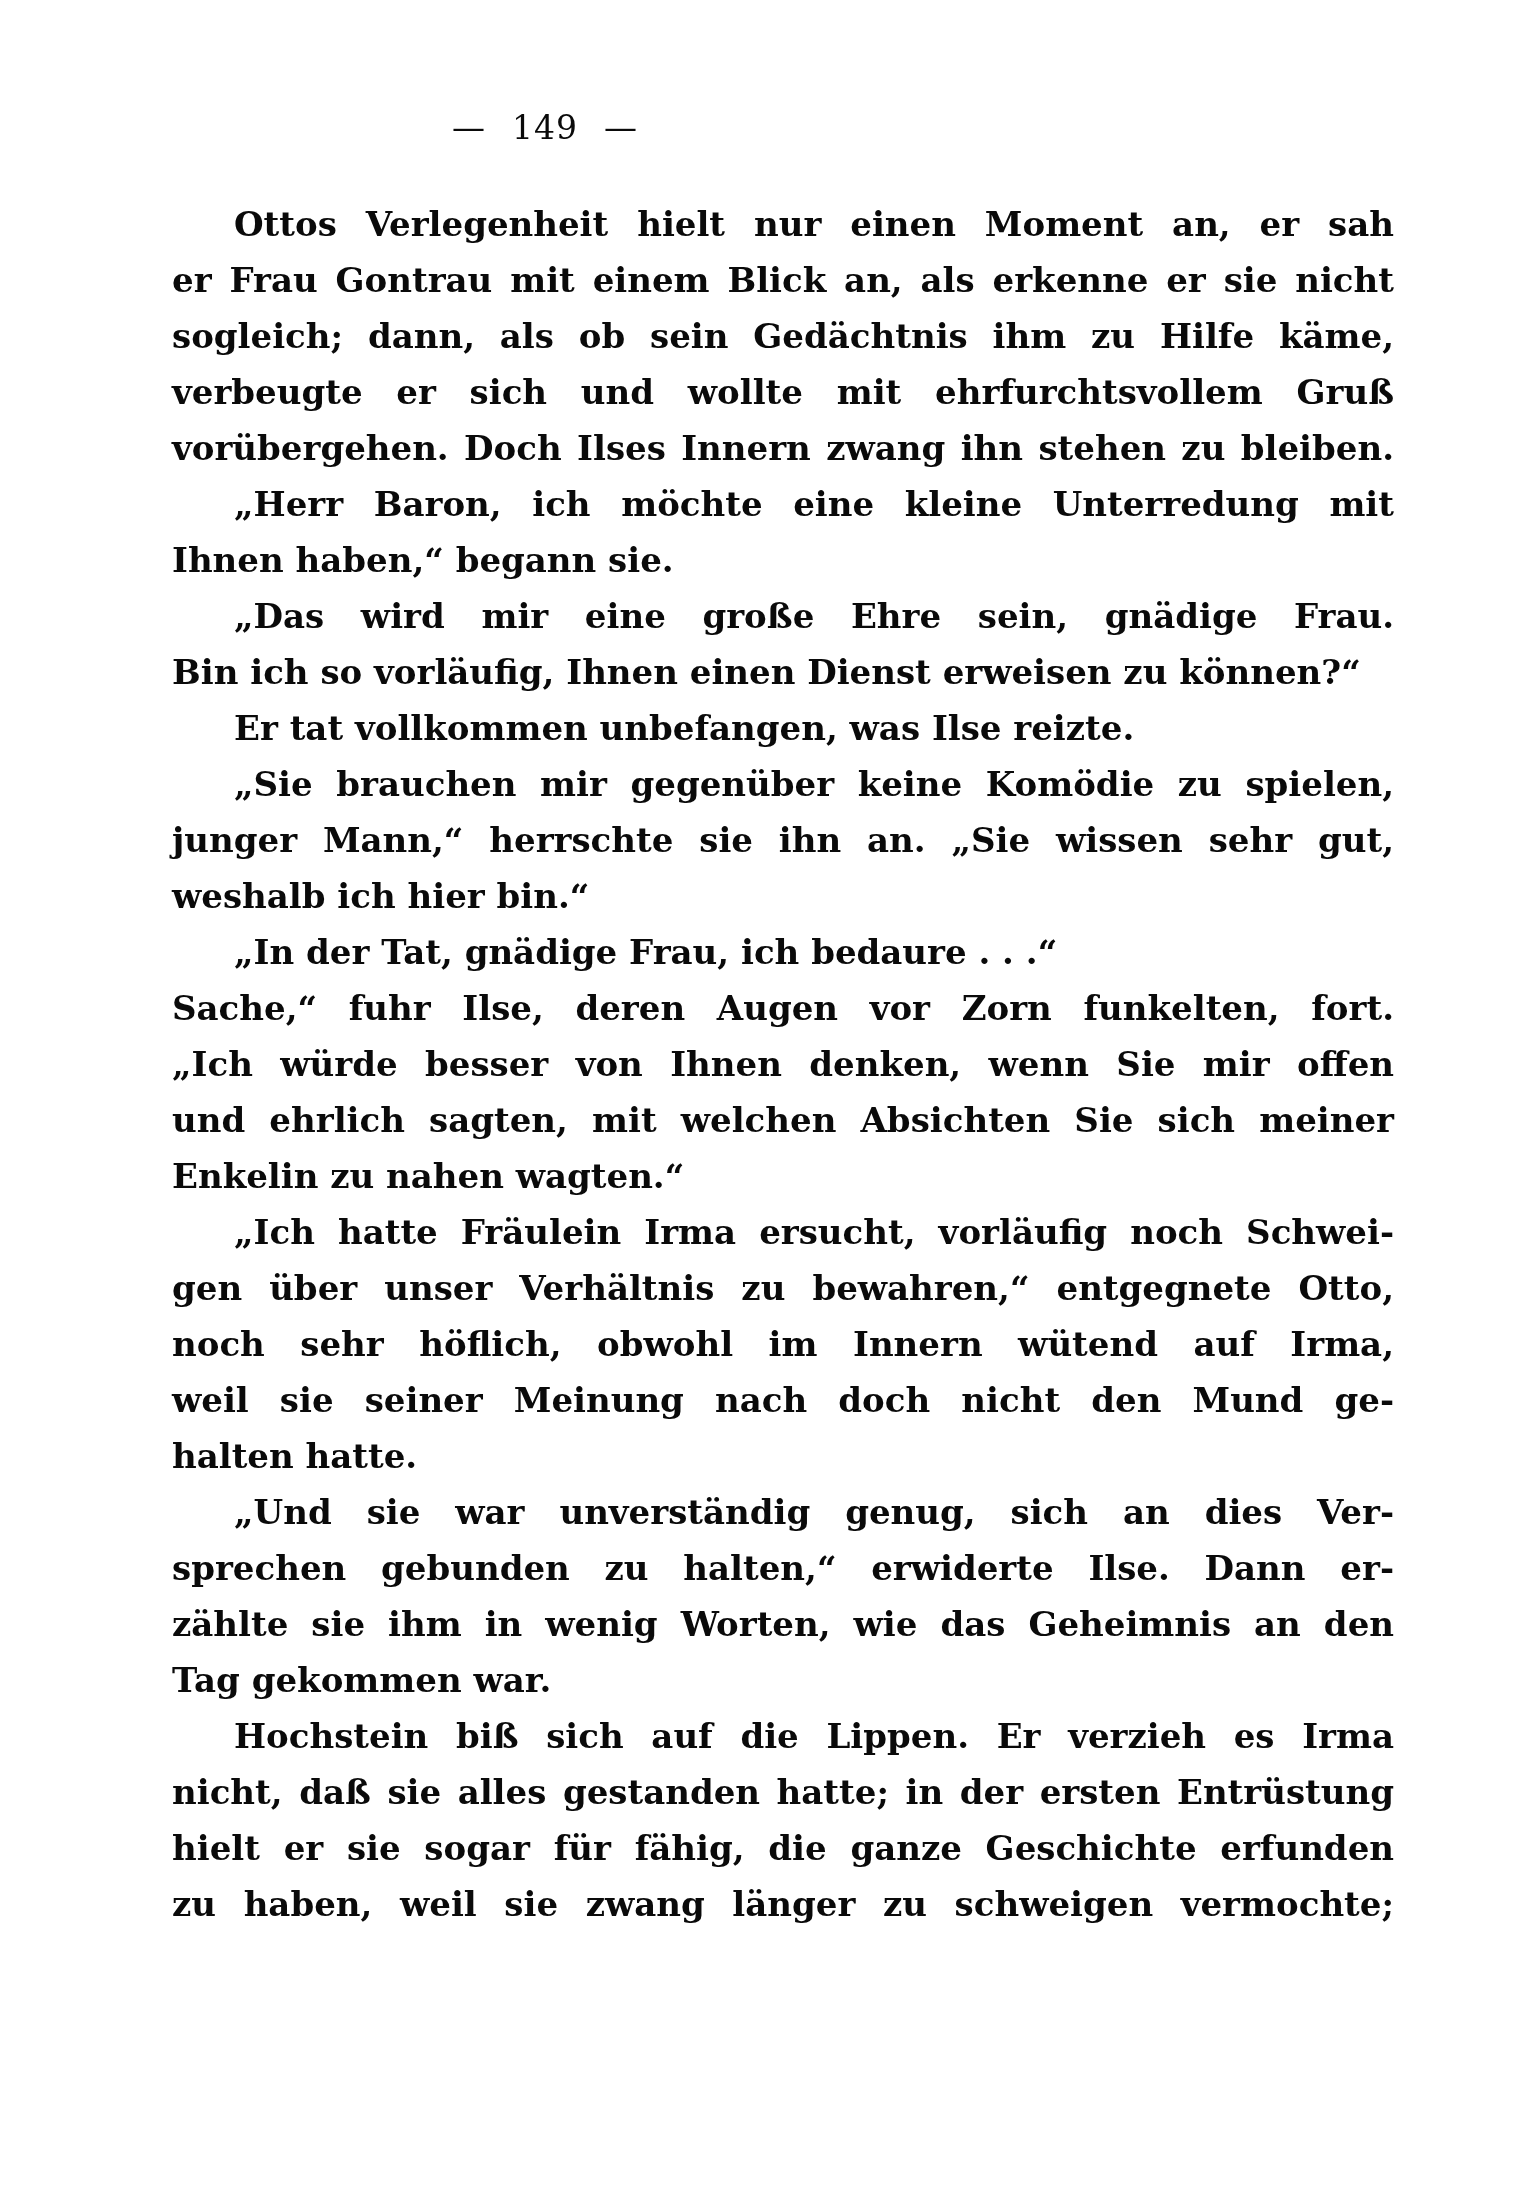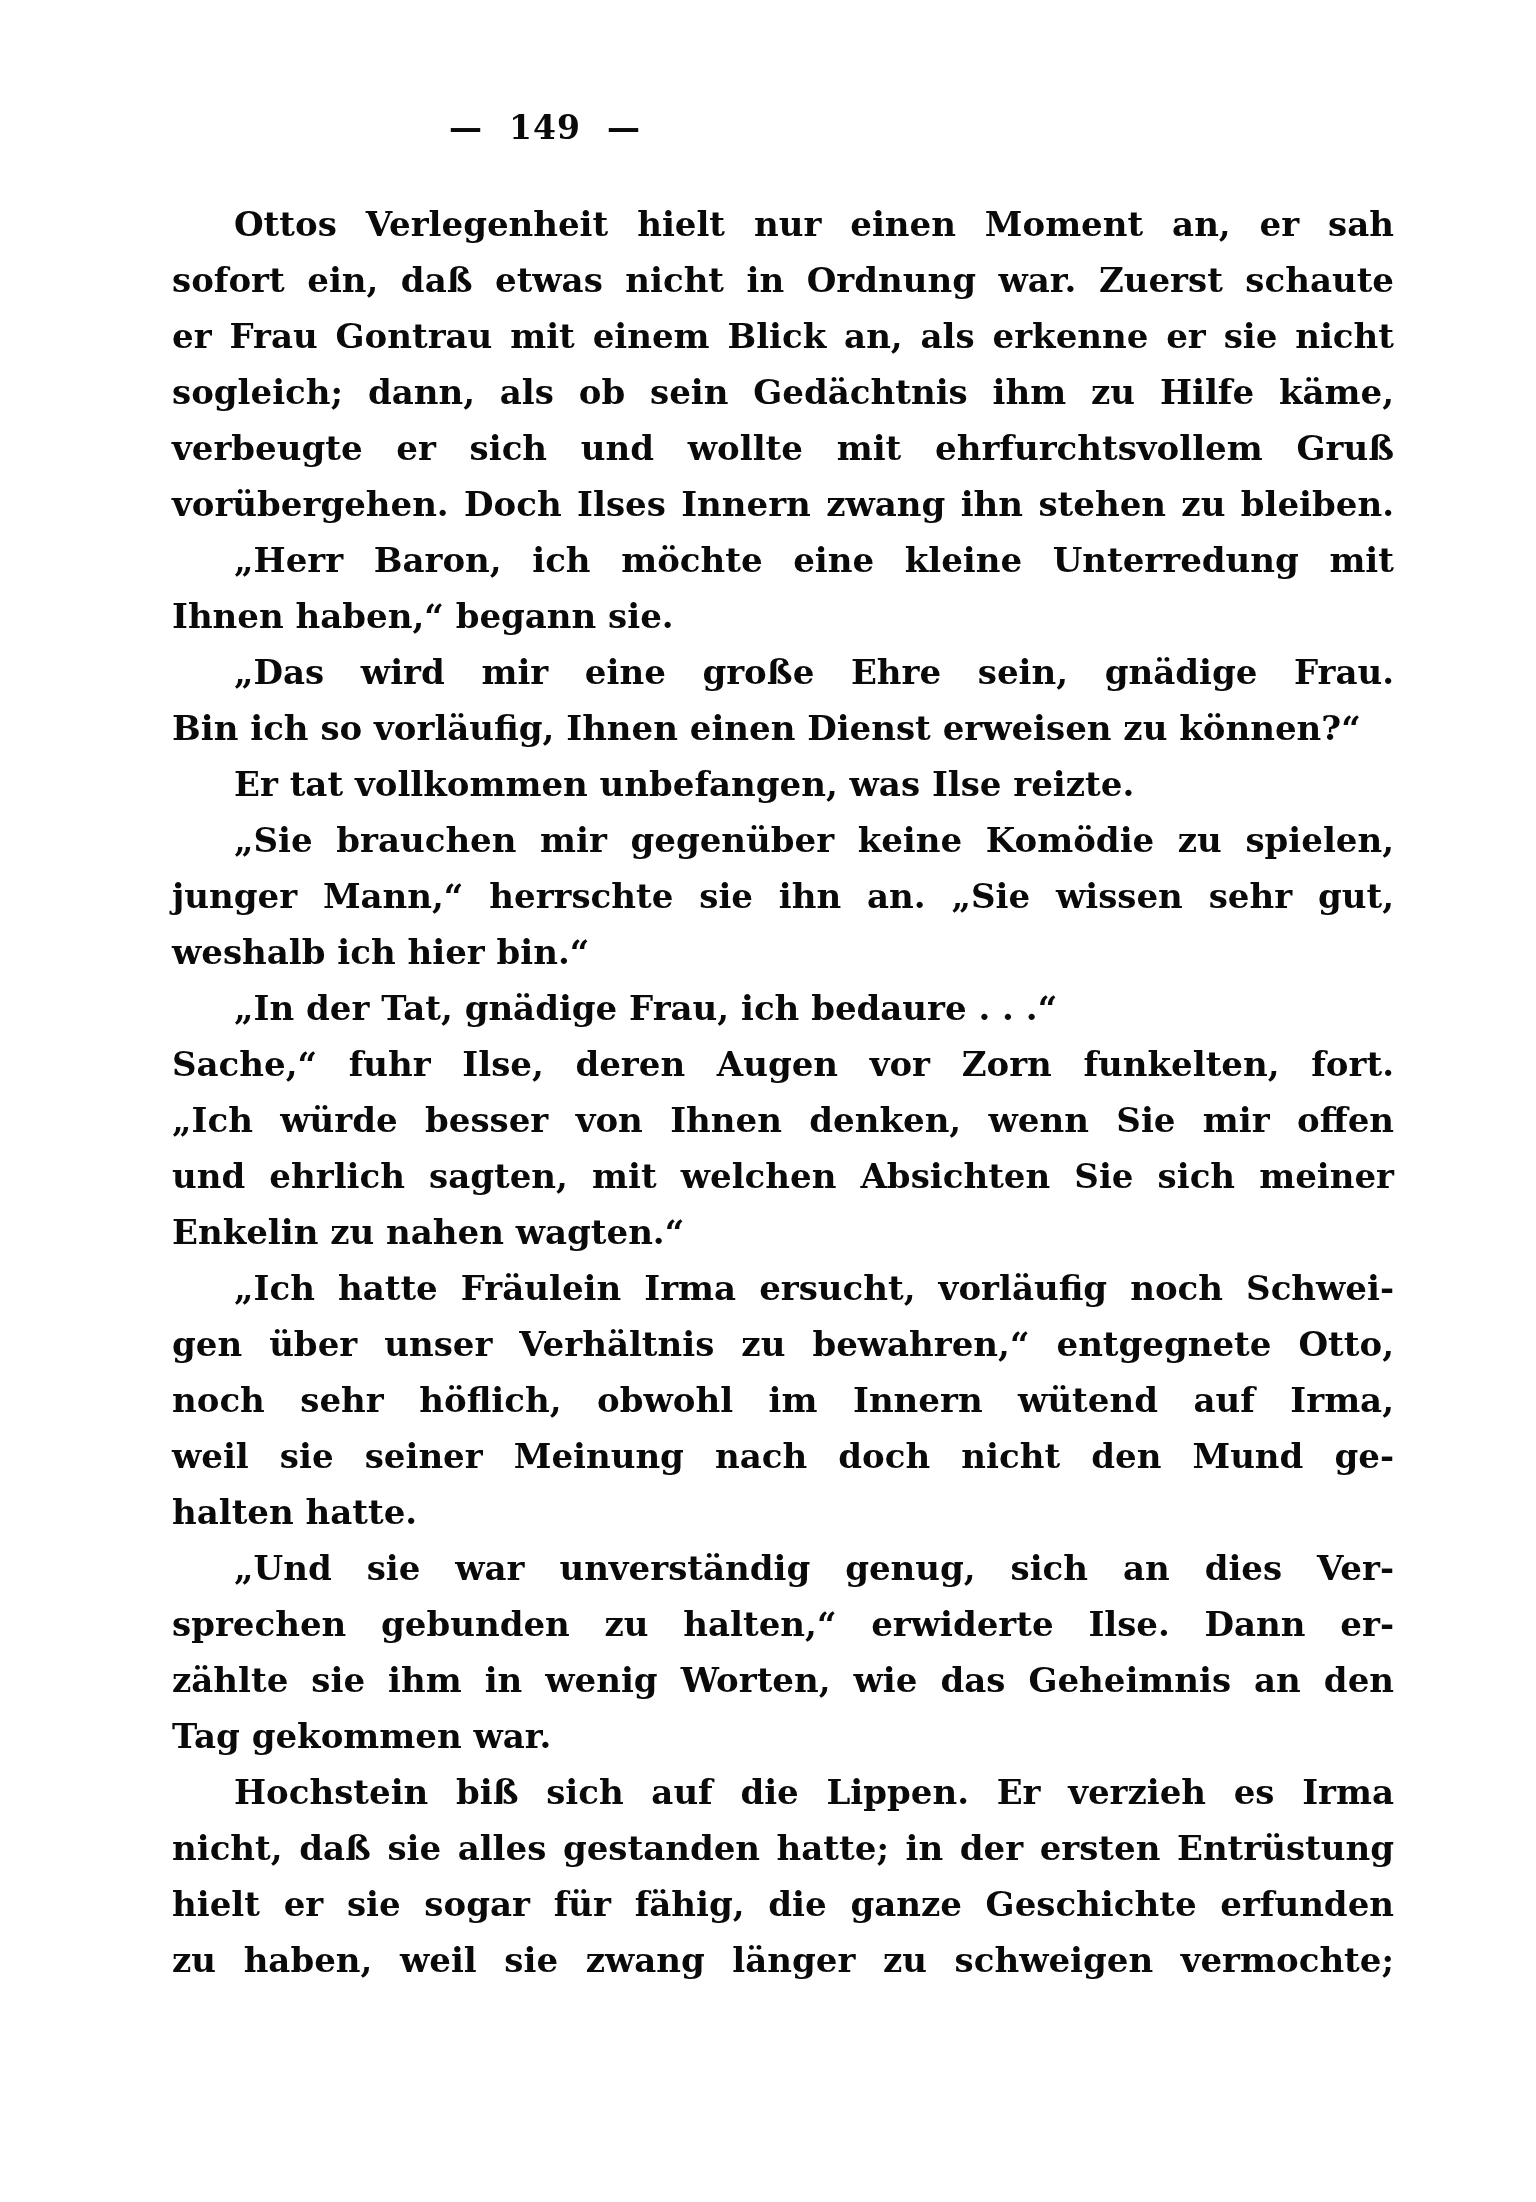--- a/index.html
+++ b/index.html
@@ -17,21 +17,21 @@
     color: #0a0a0a;
     overflow: hidden;
   }
   .page-header {
     position: absolute;
     top: 108px;
     left: 170px;
     width: 750px;
     text-align: center;
     font-size: 33px;
-    font-weight: 700;
+    font-weight: 400;
     letter-spacing: 1px;
     white-space: nowrap;
   }
   .hdr-num {
     margin: 0 26px;
   }
   .text-block {
     position: absolute;
     top: 196px;
     left: 172px;
@@ -55,21 +55,20 @@
 </style>
 </head>
 <body>
 
 <div class="page">
   <div class="page-header">
     <span class="hdr-dash">—</span><span class="hdr-num">149</span><span class="hdr-dash">—</span>
   </div>
   <div class="text-block" id="text-block">
       <div class="line j ind">Ottos Verlegenheit hielt nur einen Moment an, er sah</div>
-      <div class="line j">sofort ein, daß etwas nicht in Ordnung war. Zuerst schaute</div>
       <div class="line j">er Frau Gontrau mit einem Blick an, als erkenne er sie nicht</div>
       <div class="line j">sogleich; dann, als ob sein Gedächtnis ihm zu Hilfe käme,</div>
       <div class="line j">verbeugte er sich und wollte mit ehrfurchtsvollem Gruß</div>
       <div class="line j">vorübergehen. Doch Ilses Innern zwang ihn stehen zu bleiben.</div>
       <div class="line j ind">„Herr Baron, ich möchte eine kleine Unterredung mit</div>
       <div class="line">Ihnen haben,“ begann sie.</div>
       <div class="line j ind">„Das wird mir eine große Ehre sein, gnädige Frau.</div>
       <div class="line">Bin ich so vorläufig, Ihnen einen Dienst erweisen zu können?“</div>
       <div class="line ind">Er tat vollkommen unbefangen, was Ilse reizte.</div>
       <div class="line j ind">„Sie brauchen mir gegenüber keine Komödie zu spielen,</div>

